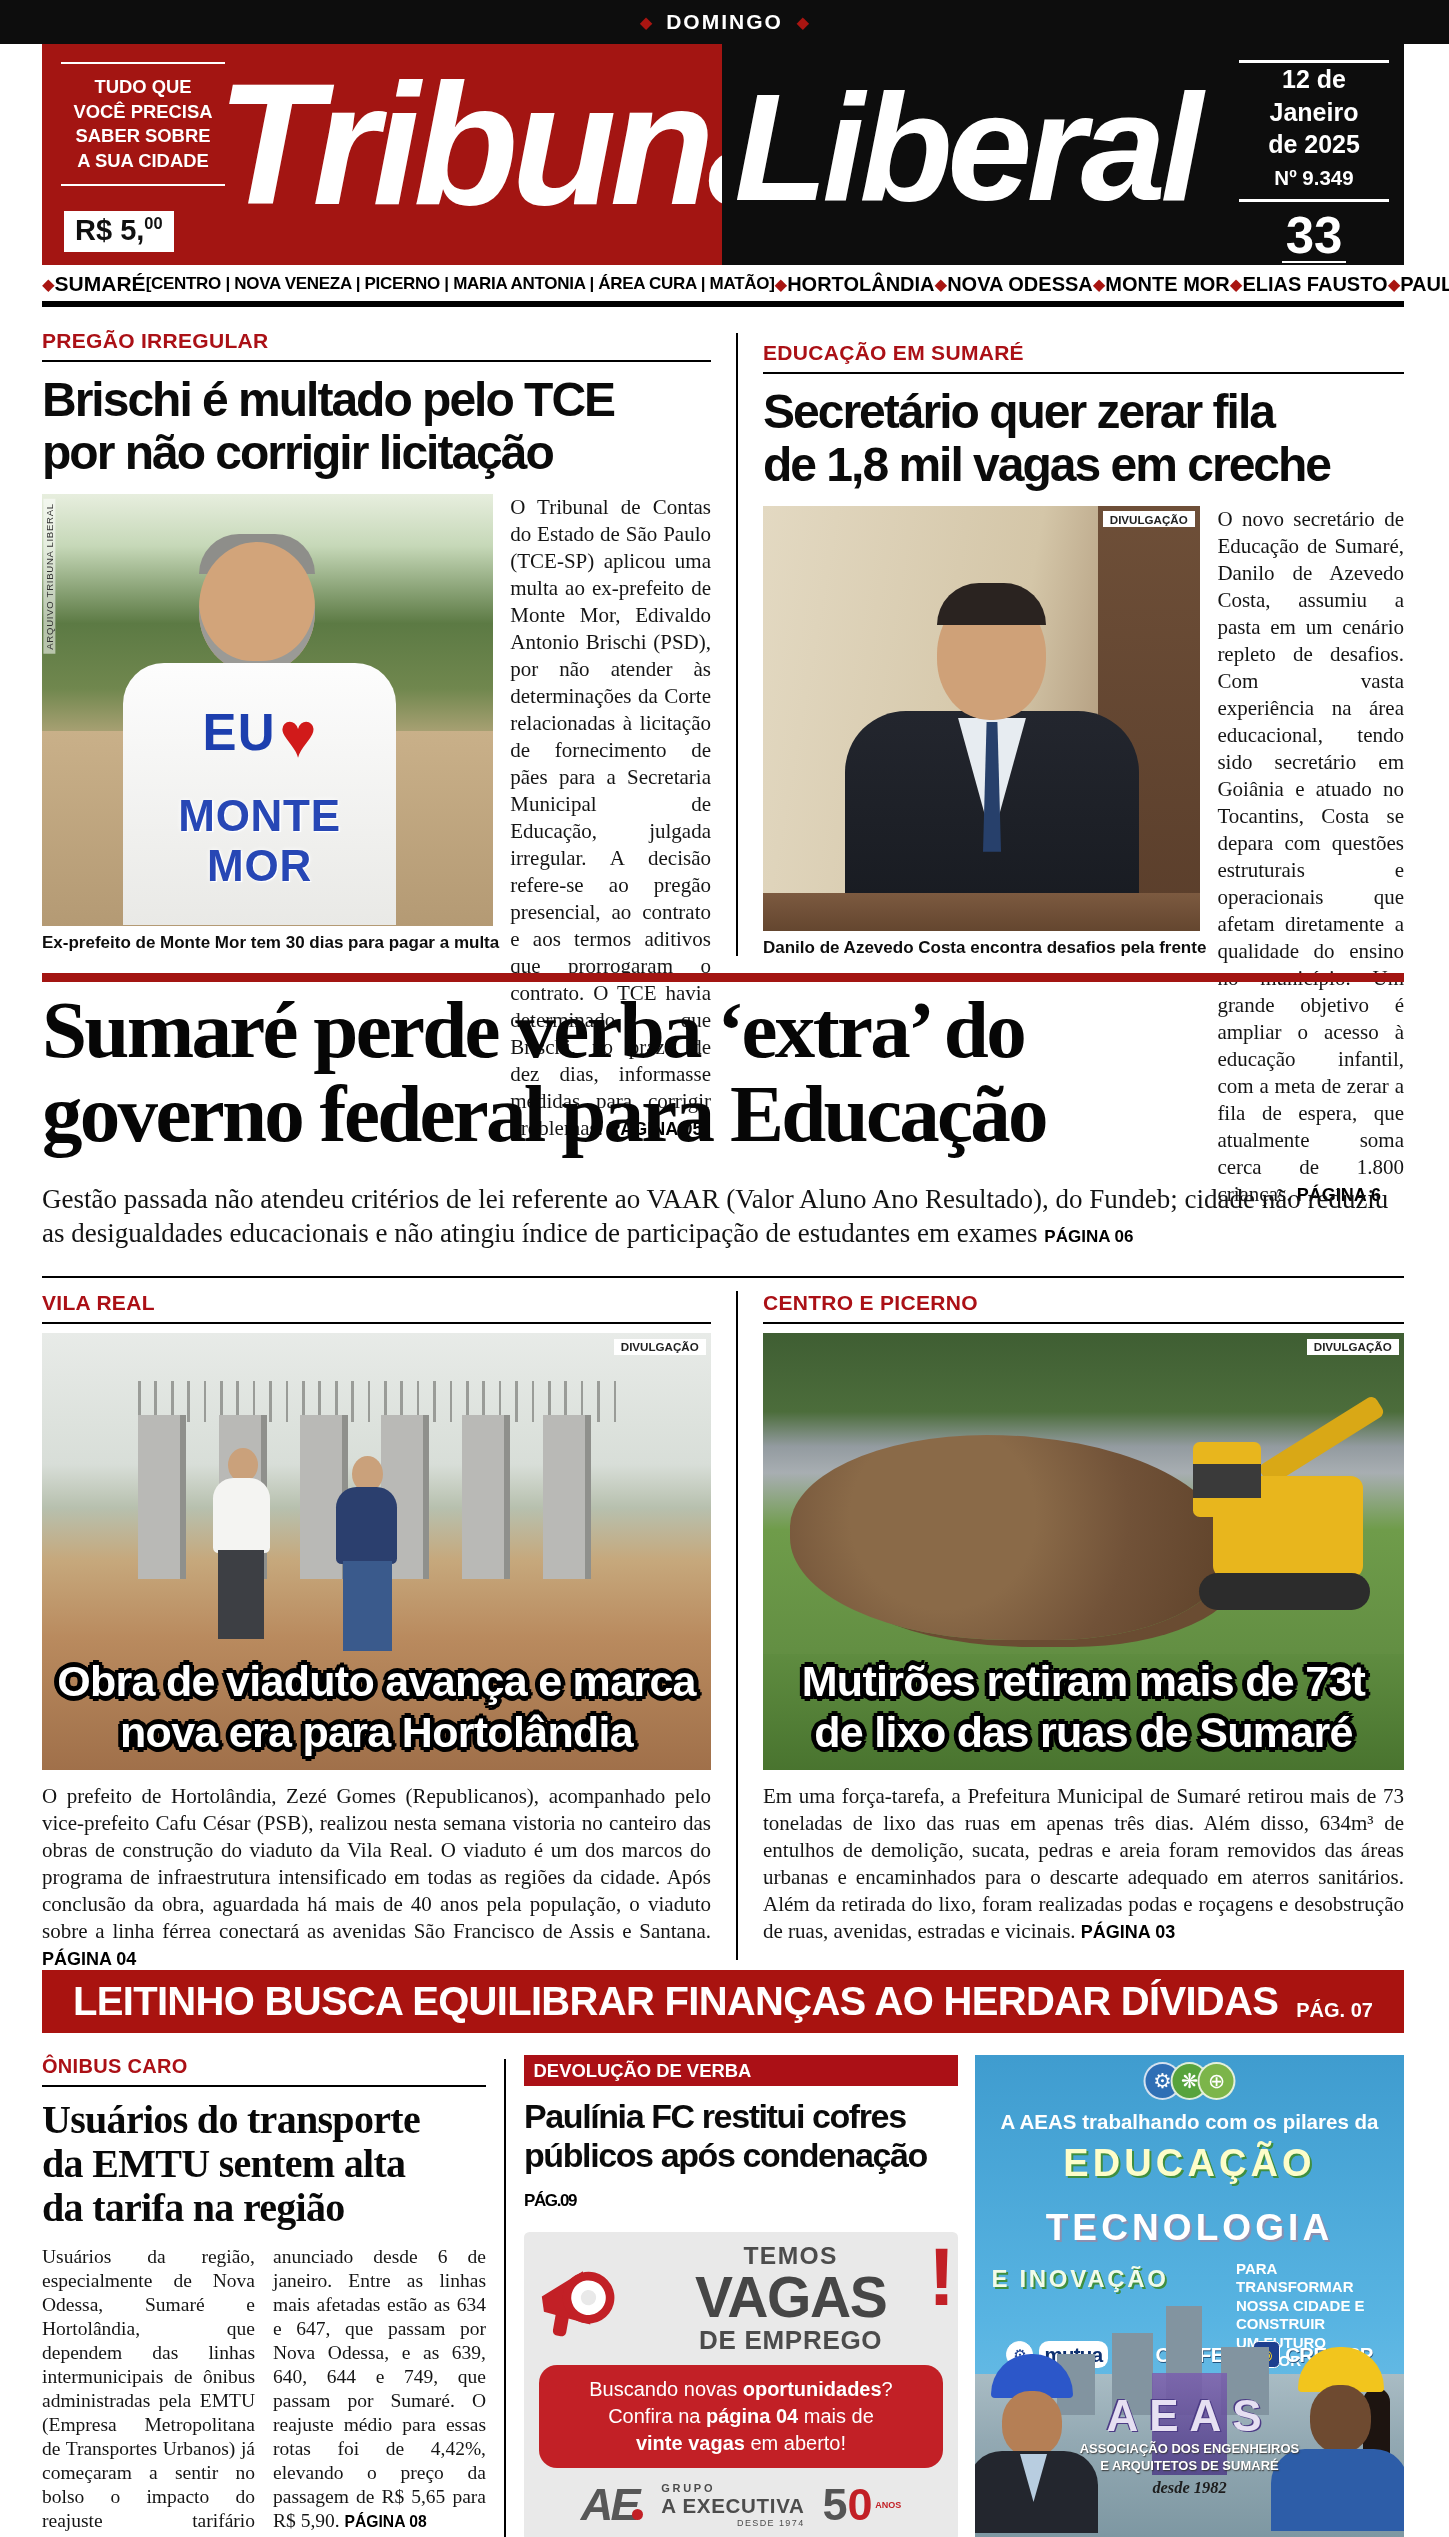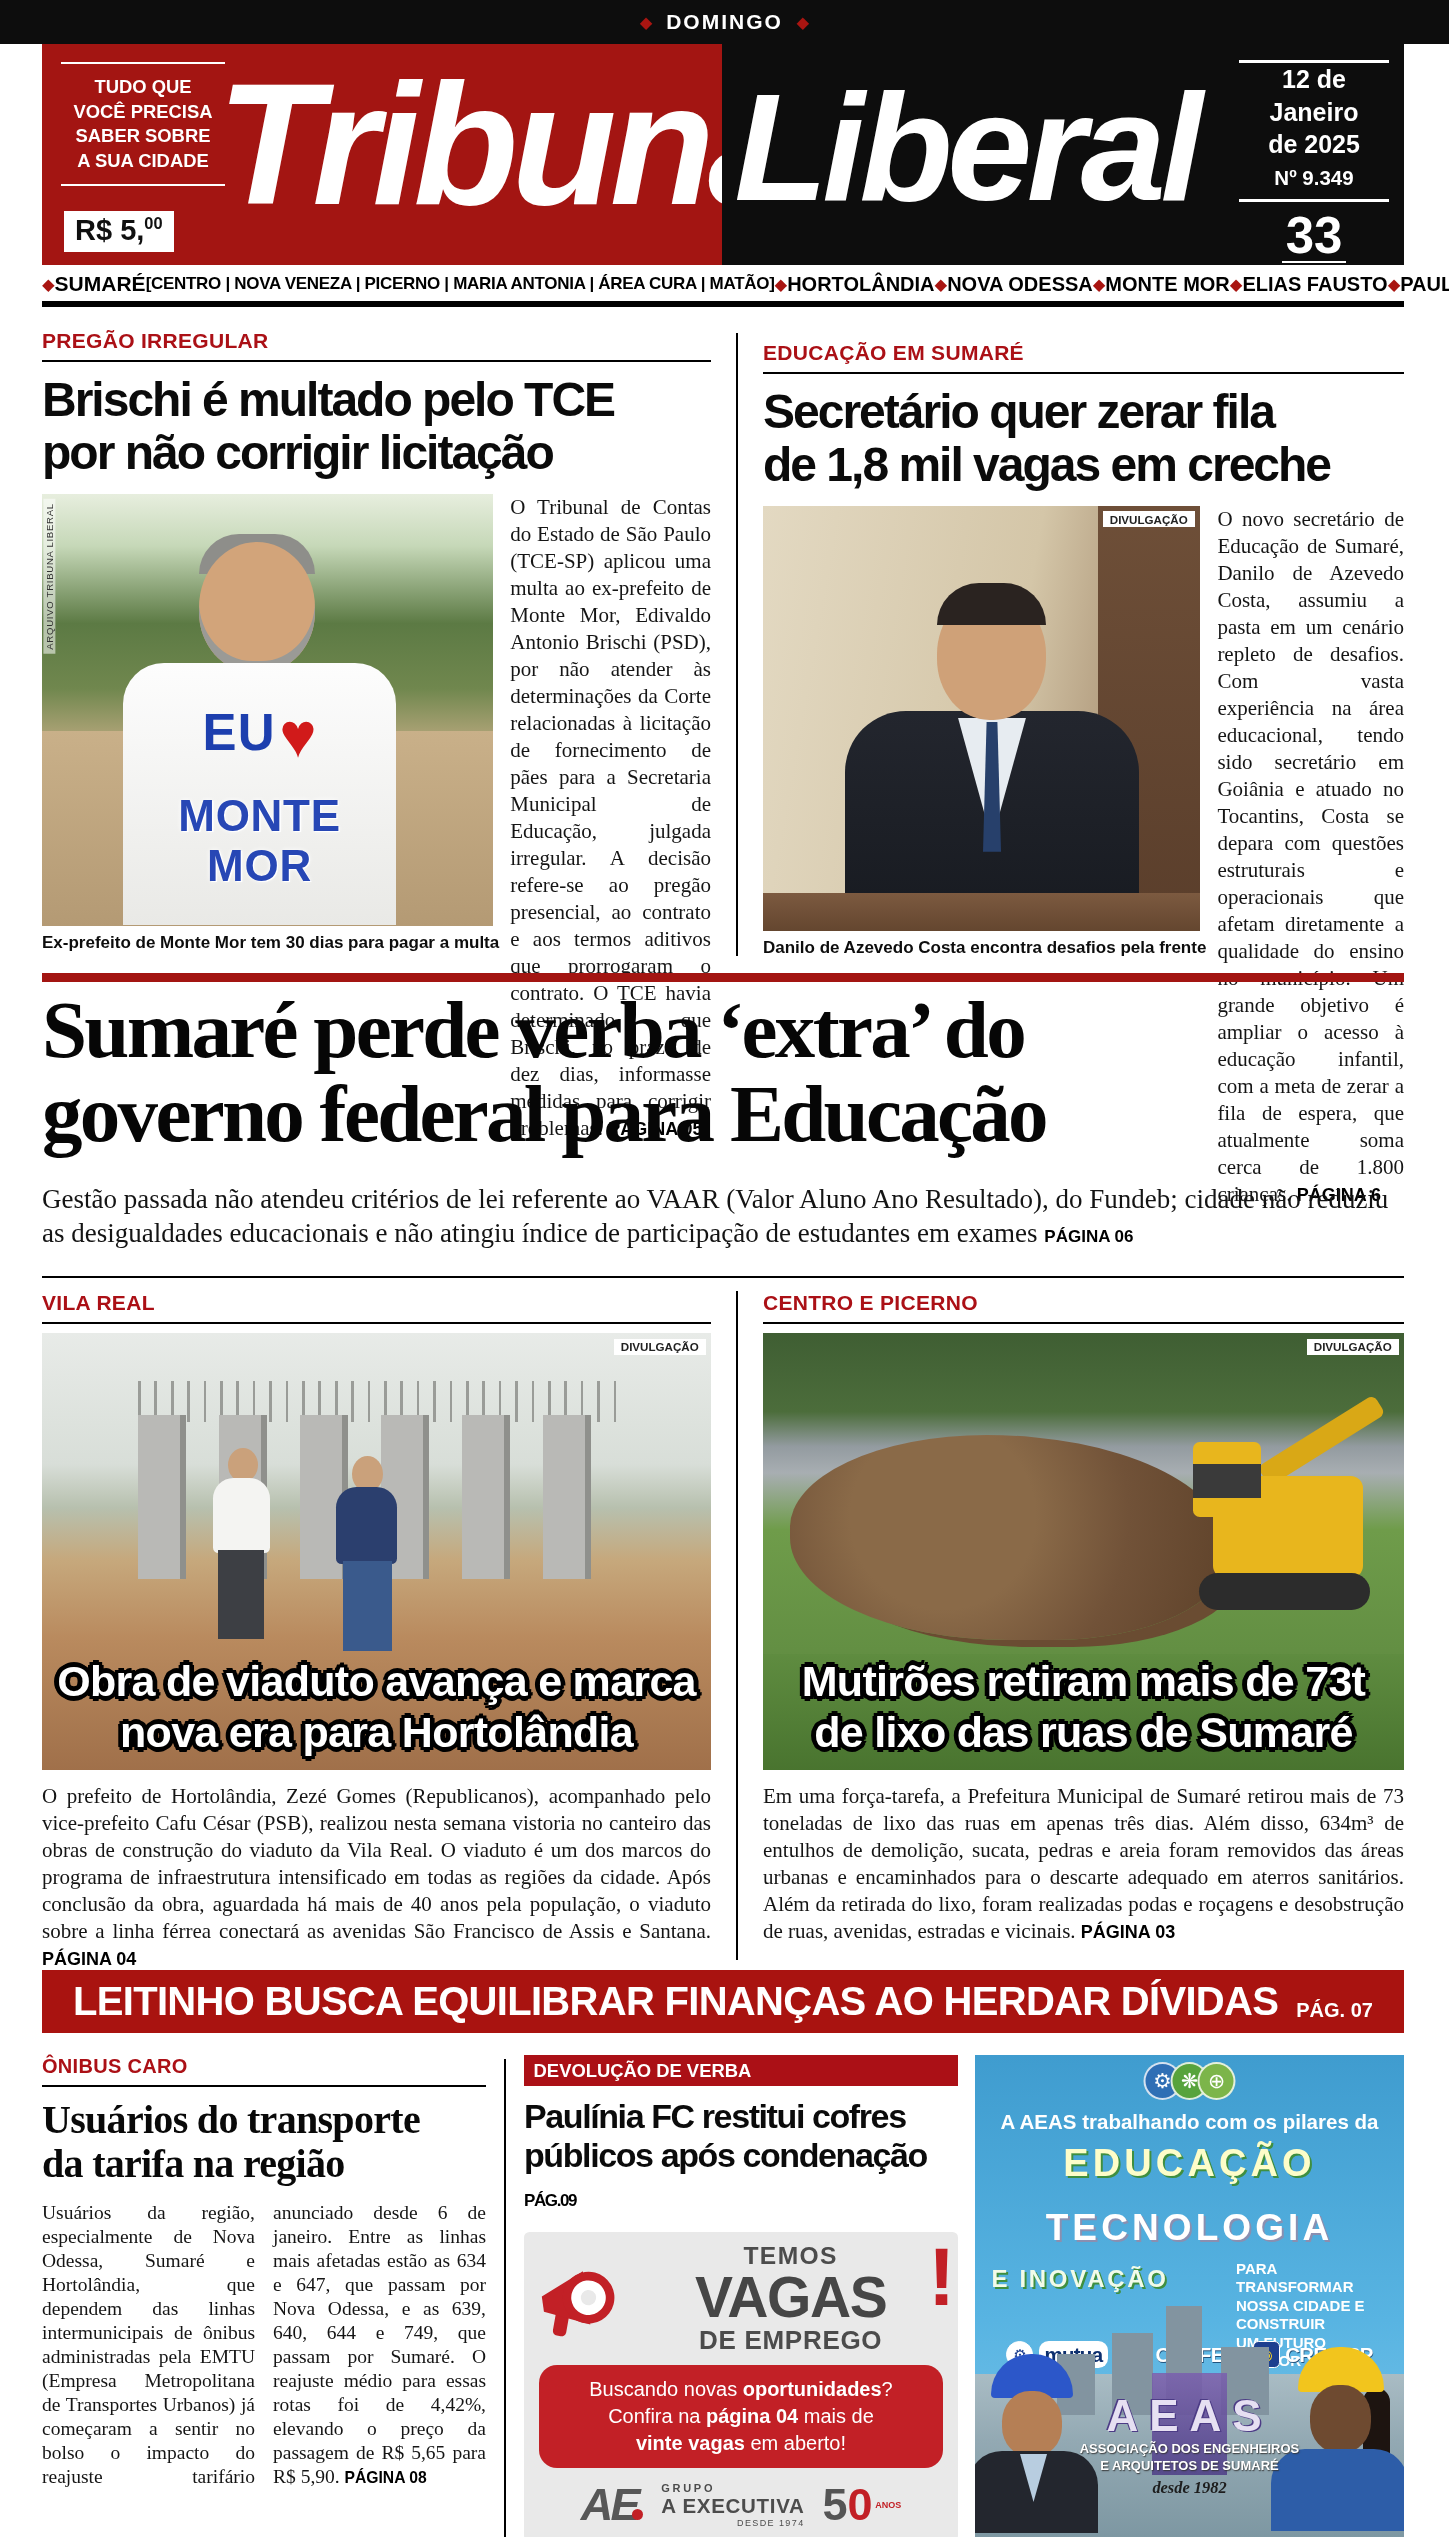--- a/index.html
+++ b/index.html
@@ -415,20 +415,21 @@
   </div>
 
   <div class="bottom">
     <div class="b-vdiv"></div>
 
     <div class="bcol1">
       <div class="kicker" style="font-size:20px;">ÔNIBUS CARO</div>
       <div class="krule"></div>
       <div class="b1-hl">
         <div>Usuários do transporte</div>
+        <div>da EMTU sentem alta</div>
         <div>da tarifa na região</div>
       </div>
       <div class="serif b1-body">
         <span>Usuários da região, especialmente de Nova Odessa, Sumaré e Hortolândia, que dependem das linhas intermunicipais de ônibus administradas pela EMTU (Empresa Metropolitana de Transportes Urbanos) já começaram a sentir no bolso o impacto do reajuste tarifário anunciado desde 6 de janeiro. Entre as linhas mais afetadas estão as 634 e 647, que passam por Nova Odessa, e as 639, 640, 644 e 749, que passam por Sumaré. O reajuste médio para essas rotas foi de 4,42%, elevando o preço da passagem de R$ 5,65 para R$ 5,90.</span>
         <span class="pageref">PÁGINA 08</span>
       </div>
     </div>
 
     <div class="bcol2">
       <div class="redbar">

